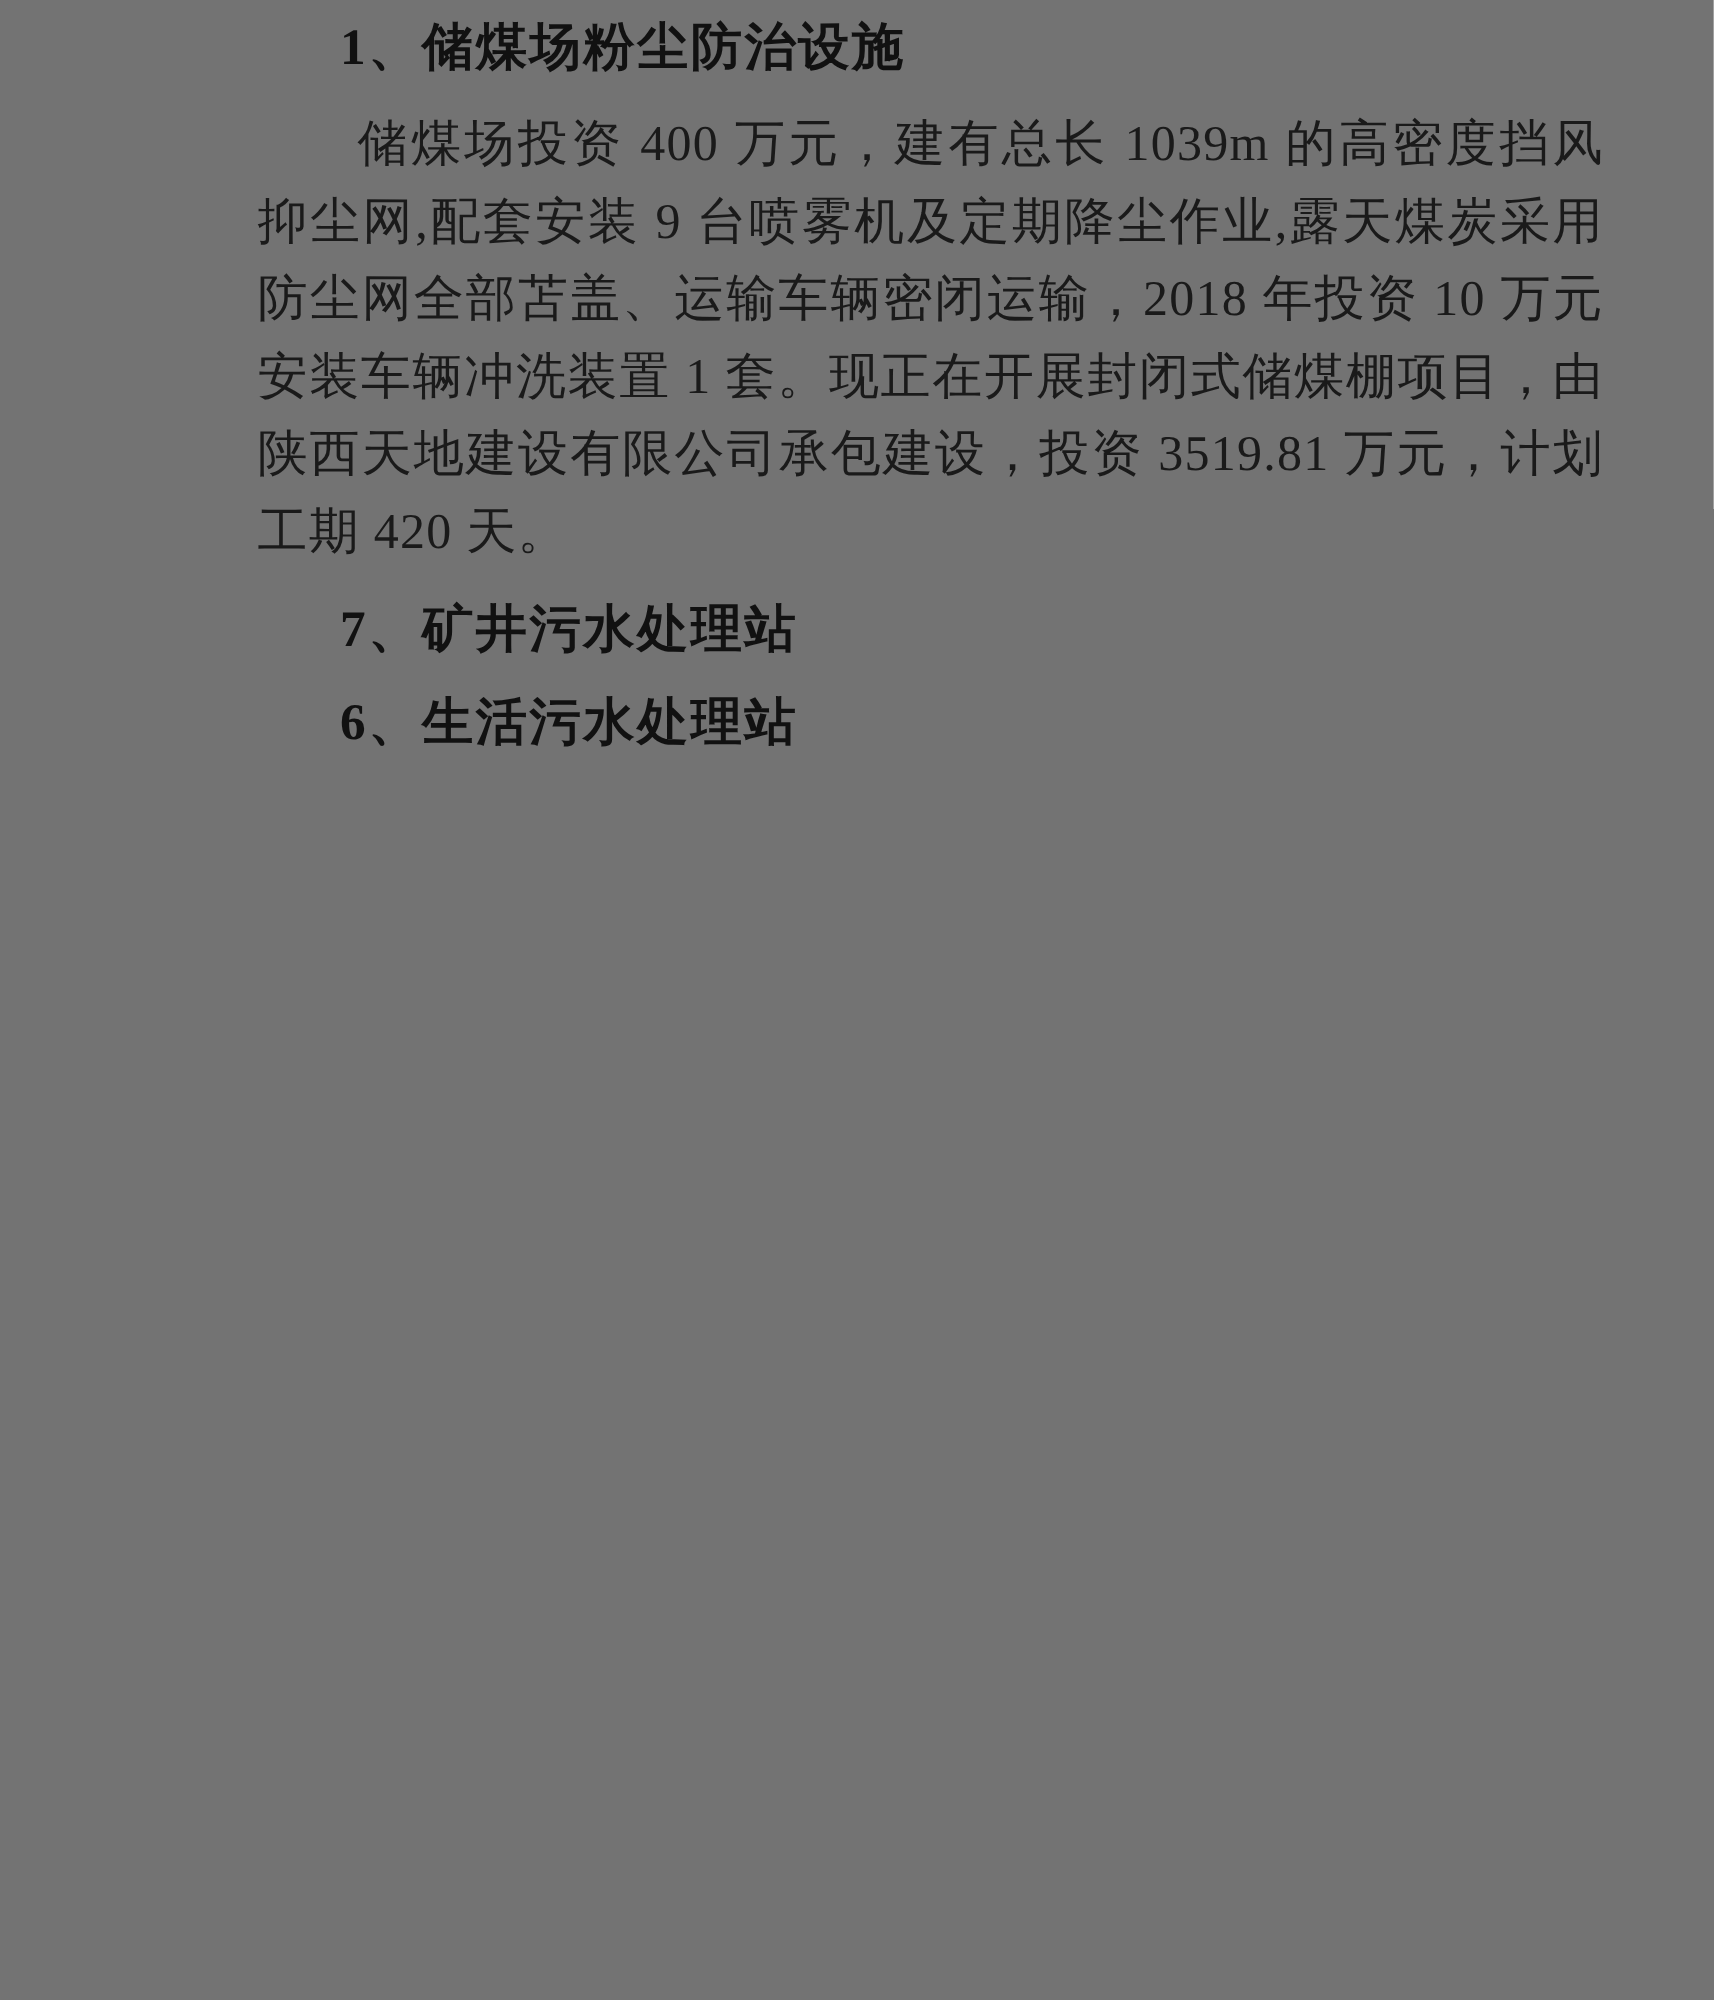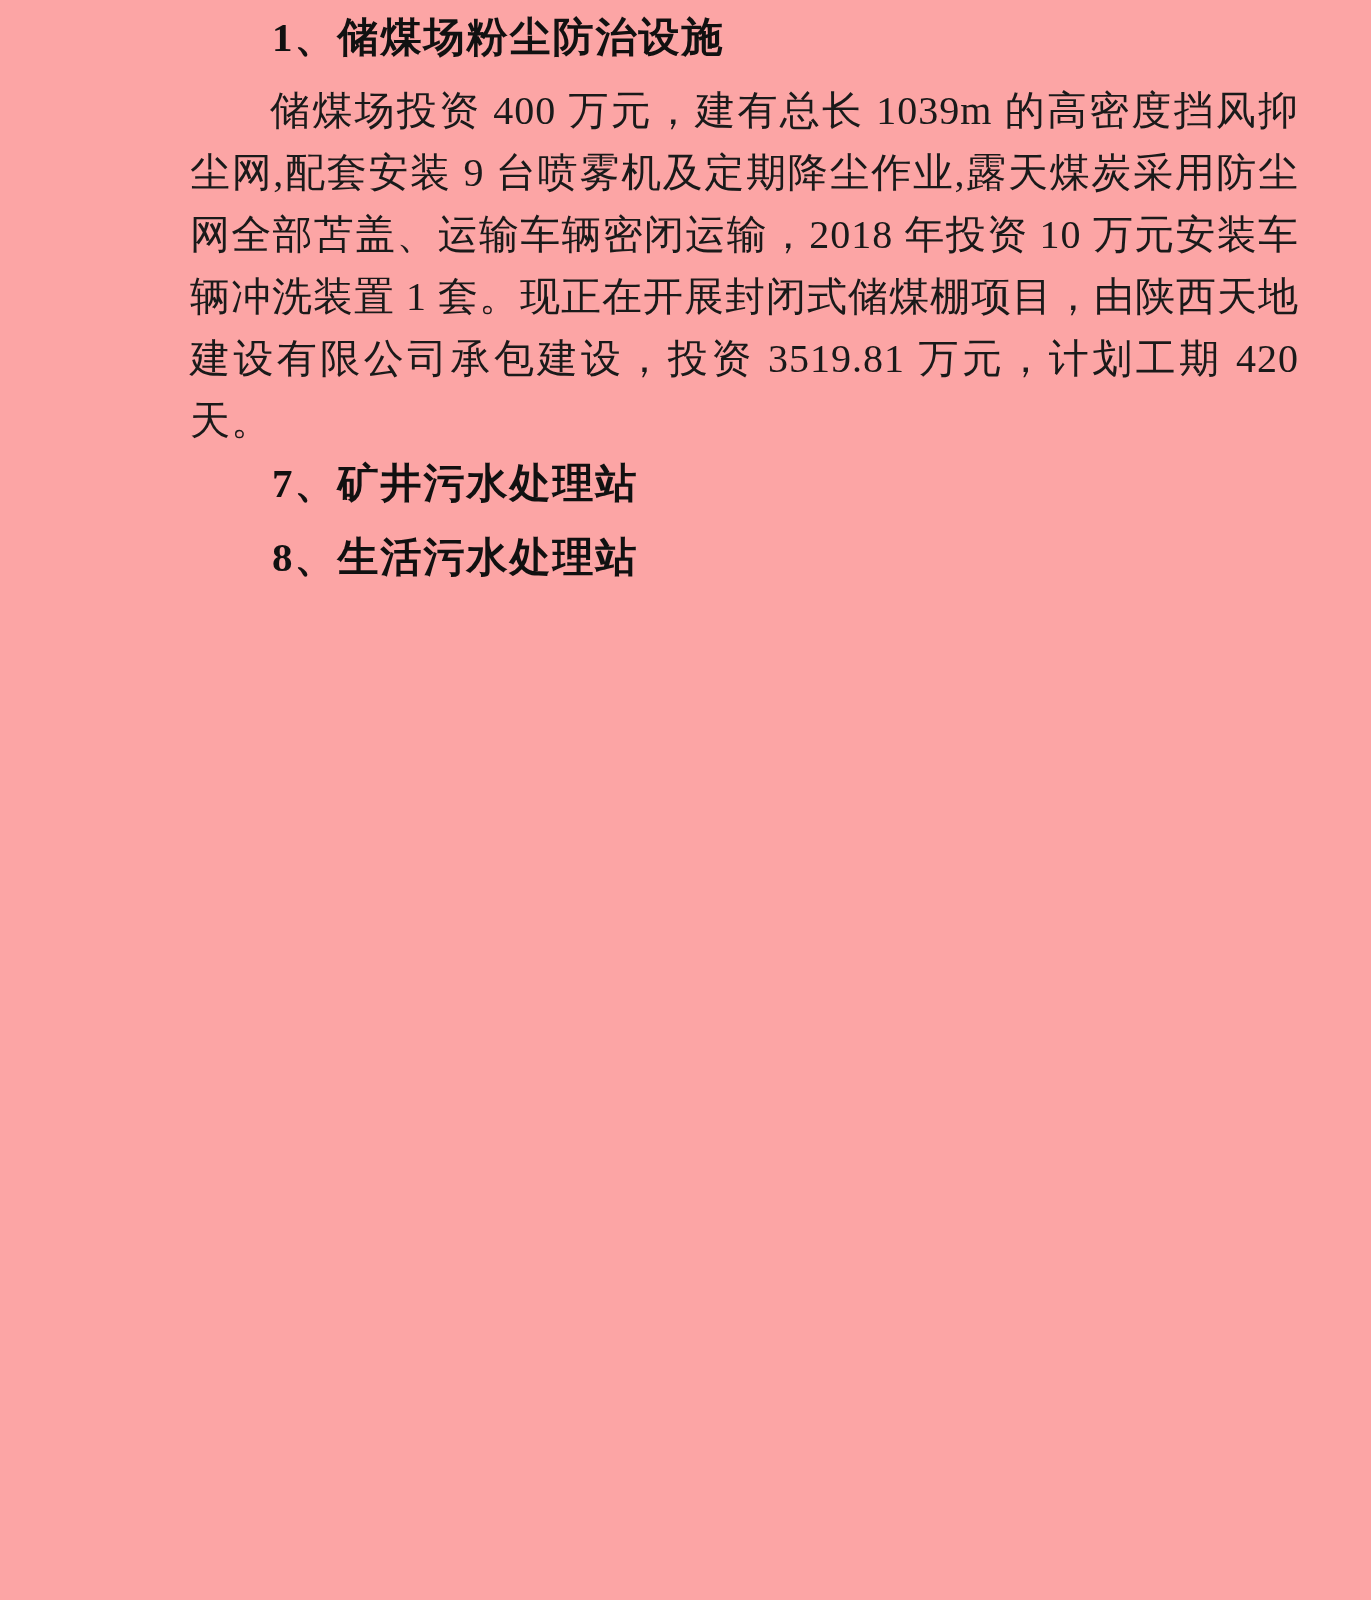--- a/index.html
+++ b/index.html
@@ -12,38 +12,38 @@
     height: 1600px;
     overflow: hidden;
     font-family: "Liberation Serif", "DejaVu Serif", serif;
     color: #161616;
   }
   .page {
     box-sizing: border-box;
     width: 1371px;
     height: 1600px;
     padding: 6px 72px 0 190px;
-    background: #fca5a5;
+    background: #737373;
   }
   .doc-section {
     margin: 0;
   }
   .sec-heading {
     font-size: 41px;
     line-height: 62px;
     font-weight: bold;
     margin: 0 0 12px 0;
     text-indent: 2em;
     letter-spacing: 2px;
     color: #111111;
   }
   .sec-paragraph {
     font-size: 40px;
     line-height: 62px;
-    margin: 0;
+    margin: 16px;
     text-indent: 2em;
     text-align: justify;
     text-justify: inter-ideograph;
     letter-spacing: 1px;
     color: #1a1a1a;
   }
 </style>
 </head>
 <body>
 
@@ -53,17 +53,17 @@
     <h2 class="sec-heading">1、储煤场粉尘防治设施</h2>
     <p class="sec-paragraph">储煤场投资 400 万元，建有总长 1039m 的高密度挡风抑尘网,配套安装 9 台喷雾机及定期降尘作业,露天煤炭采用防尘网全部苫盖、运输车辆密闭运输，2018 年投资 10 万元安装车辆冲洗装置 1 套。现正在开展封闭式储煤棚项目，由陕西天地建设有限公司承包建设，投资 3519.81 万元，计划工期 420 天。</p>
   </div>
 
 
   <div class="doc-section">
     <h2 class="sec-heading">7、矿井污水处理站</h2>
   </div>
 
   <div class="doc-section">
-    <h2 class="sec-heading">8、生活污水处理站</h2>
+    <h2 class="sec-heading">6、生活污水处理站</h2>
 
   </div>
 
 </div>
 
 </body></html>

